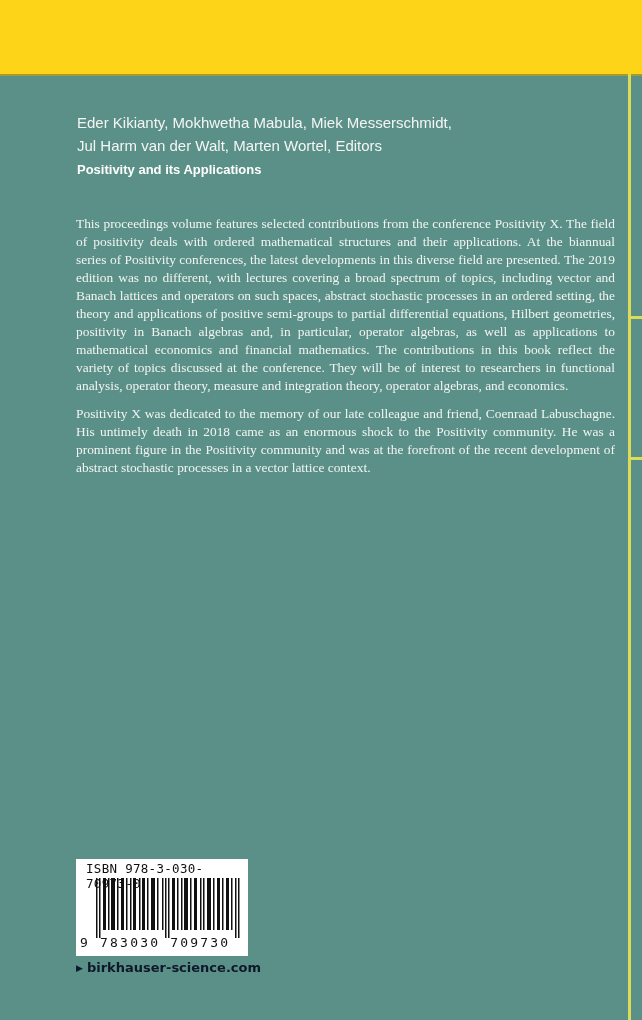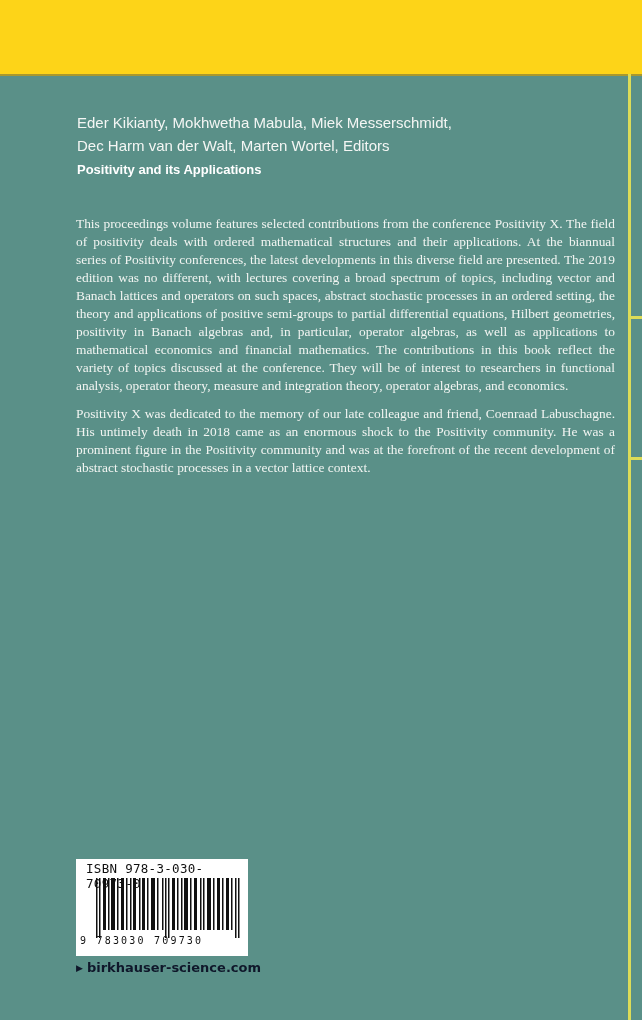--- a/index.html
+++ b/index.html
@@ -54,41 +54,41 @@
       background: #ffffff; color: #111;
       font-family: "DejaVu Sans Mono", "Liberation Mono", monospace;
     }
     .isbn-label {
       position: absolute; left: 10px; top: 2px; font-size: 12.5px; letter-spacing: 0.3px;
     }
     .bars {
       position: absolute; left: 20px; top: 19px; width: 145px; height: 60px;
     }
     .bar-digits {
-      position: absolute; left: 4px; top: 76px; font-size: 10px; letter-spacing: 2.2px;
+      position: absolute; left: 4px; top: 76px; font-size: 13px; letter-spacing: 2.2px;
       background: transparent;
     }
     .website {
       position: absolute; left: 76px; top: 960px;
       font-family: "DejaVu Sans", "Liberation Sans", sans-serif;
       font-size: 13px; font-weight: bold; color: #0f172a;
     }
     .website .arrow { font-size: 9px; margin-right: 4px; vertical-align: 1px; }
   </style>
 </head>
 <body>
 
 <div class="top-band"></div>
 <div class="spine-line"></div>
 <div class="spine-tick tick-1"></div>
 <div class="spine-tick tick-2"></div>
 
 <div class="header">
   <div class="editors">Eder Kikianty, Mokhwetha Mabula, Miek Messerschmidt,</div>
-  <div class="editors">Dec Harm van der Walt, Marten Wortel, Editors</div>
+  <div class="editors">Jul Harm van der Walt, Marten Wortel, Editors</div>
   <div class="title">Positivity and its Applications</div>
 </div>
 
 <div class="body-text">
   <p>This proceedings volume features selected contributions from the conference Positivity X. The field of positivity deals with ordered mathematical structures and their applications. At the biannual series of Positivity conferences, the latest developments in this diverse field are presented. The 2019 edition was no different, with lectures covering a broad spectrum of topics, including vector and Banach lattices and operators on such spaces, abstract stochastic processes in an ordered setting, the theory and applications of positive semi-groups to partial differential equations, Hilbert geometries, positivity in Banach algebras and, in particular, operator algebras, as well as applications to mathematical economics and financial mathematics. The contributions in this book reflect the variety of topics discussed at the conference. They will be of interest to researchers in functional analysis, operator theory, measure and integration theory, operator algebras, and economics.</p>
   <p>Positivity X was dedicated to the memory of our late colleague and friend, Coenraad Labuschagne. His untimely death in 2018 came as an enormous shock to the Positivity community. He was a prominent figure in the Positivity community and was at the forefront of the recent development of abstract stochastic processes in a vector lattice context.</p>
 </div>
 
 <div class="barcode-box">
   <div class="isbn-label">ISBN 978-3-030-70973-0</div>

